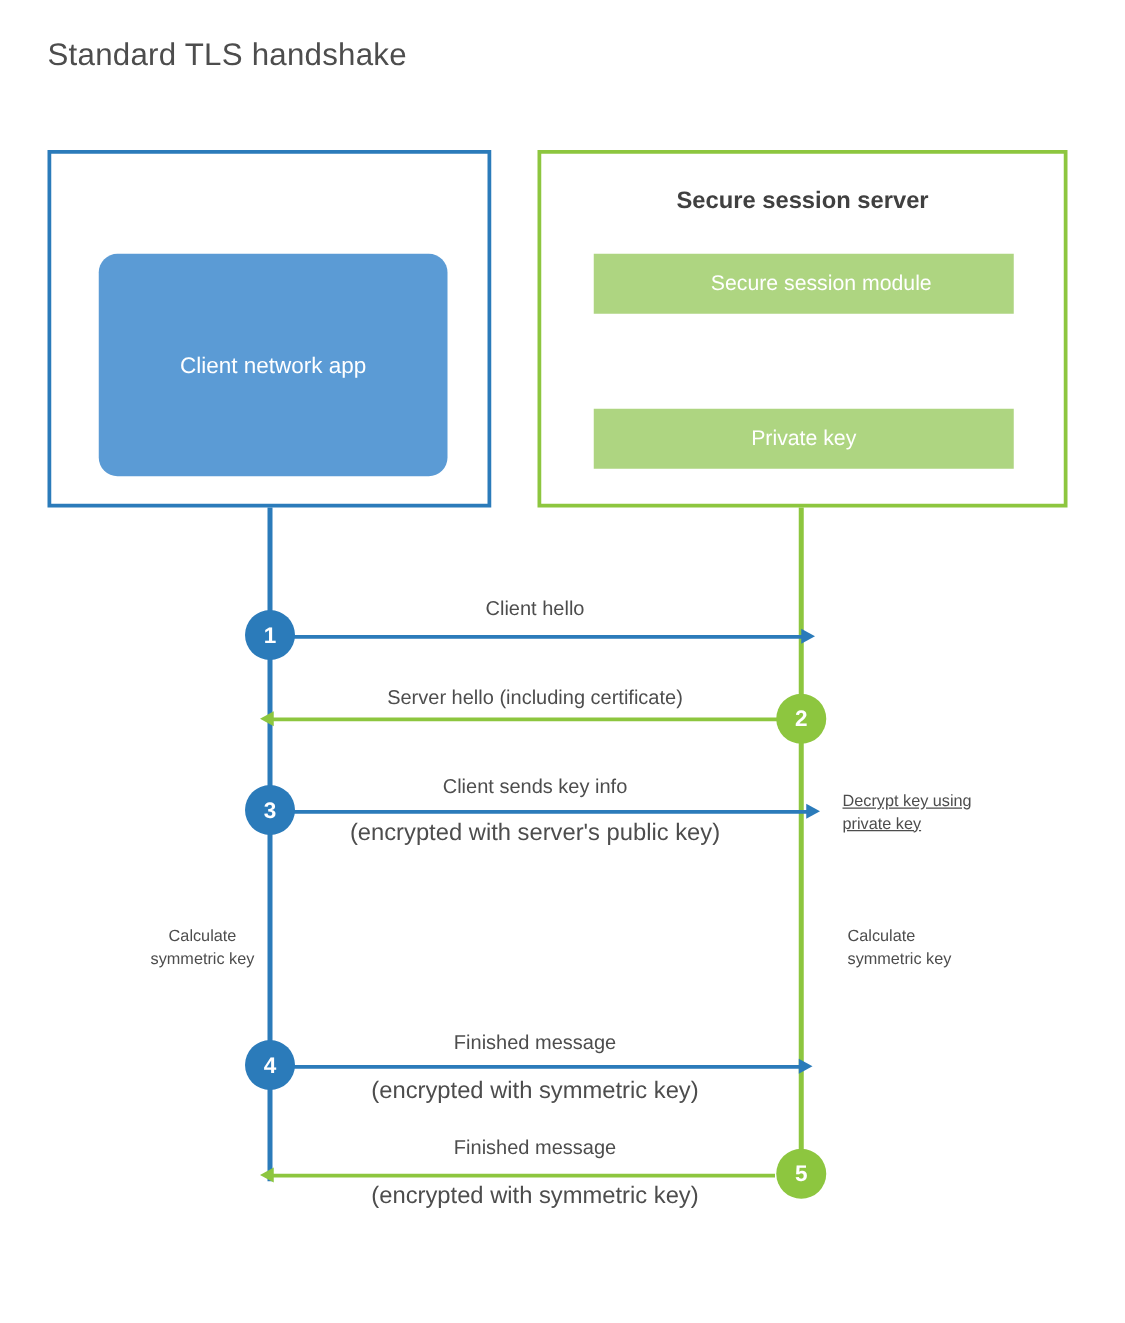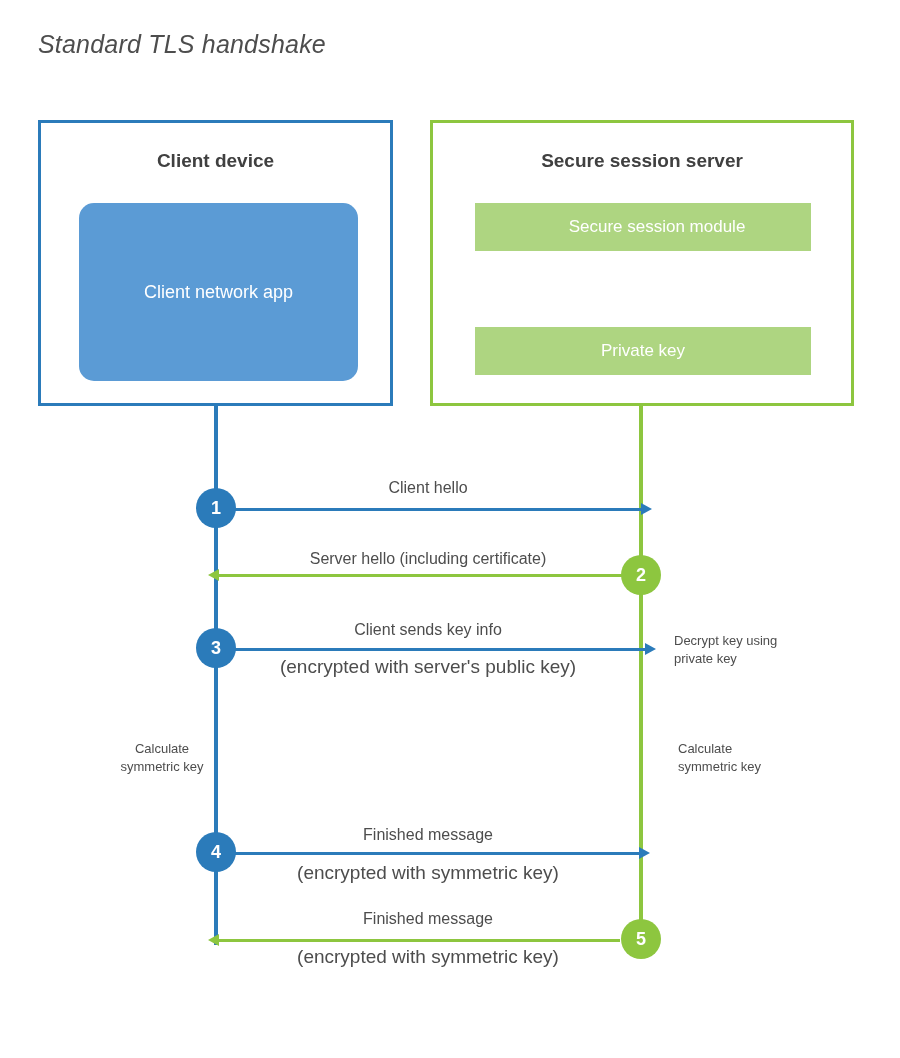--- a/index.html
+++ b/index.html
@@ -18,21 +18,20 @@
   }
 
   #page-title {
     position: absolute;
     left: 38px;
     top: 30px;
     font-size: 25px;
     font-weight: 400;
     color: #4d4d4d;
     letter-spacing: 0.2px;
-    font-style: italic;
   }
 
   
   .entity-box {
     position: absolute;
     background: #ffffff;
   }
   #client-box {
     left: 38px;
     top: 120px;
@@ -185,31 +184,30 @@
   #sub-5   { left: 258px; top: 946px; width: 340px; }
 
   
   .note {
     position: absolute;
     font-size: 13px;
     line-height: 1.35;
     color: #4d4d4d;
     white-space: pre-line;
   }
-  #note-decrypt { left: 674px; top: 632px; width: 170px; }
+  #note-decrypt { left: 674px; top: 632px; width: 170px; text-decoration: underline; }
   #note-client-sym { left: 92px; top: 740px; width: 140px; text-align: center; }
   #note-server-sym { left: 678px; top: 740px; width: 160px; }
 </style>
 </head>
 <body>
 
 <div id="page-title">Standard TLS handshake</div>
 
 <div id="client-box" class="entity-box">
-  <div class="entity-title">Client device</div>
   <div id="client-app">Client network app</div>
 </div>
 
 <div id="server-box" class="entity-box">
   <div class="entity-title">Secure session server</div>
   <div id="server-row-0" class="server-row">Secure session module</div>
   <div id="server-row-2" class="server-row">Private key</div>
 </div>
 
 <div id="client-lifeline" class="lifeline"></div>

